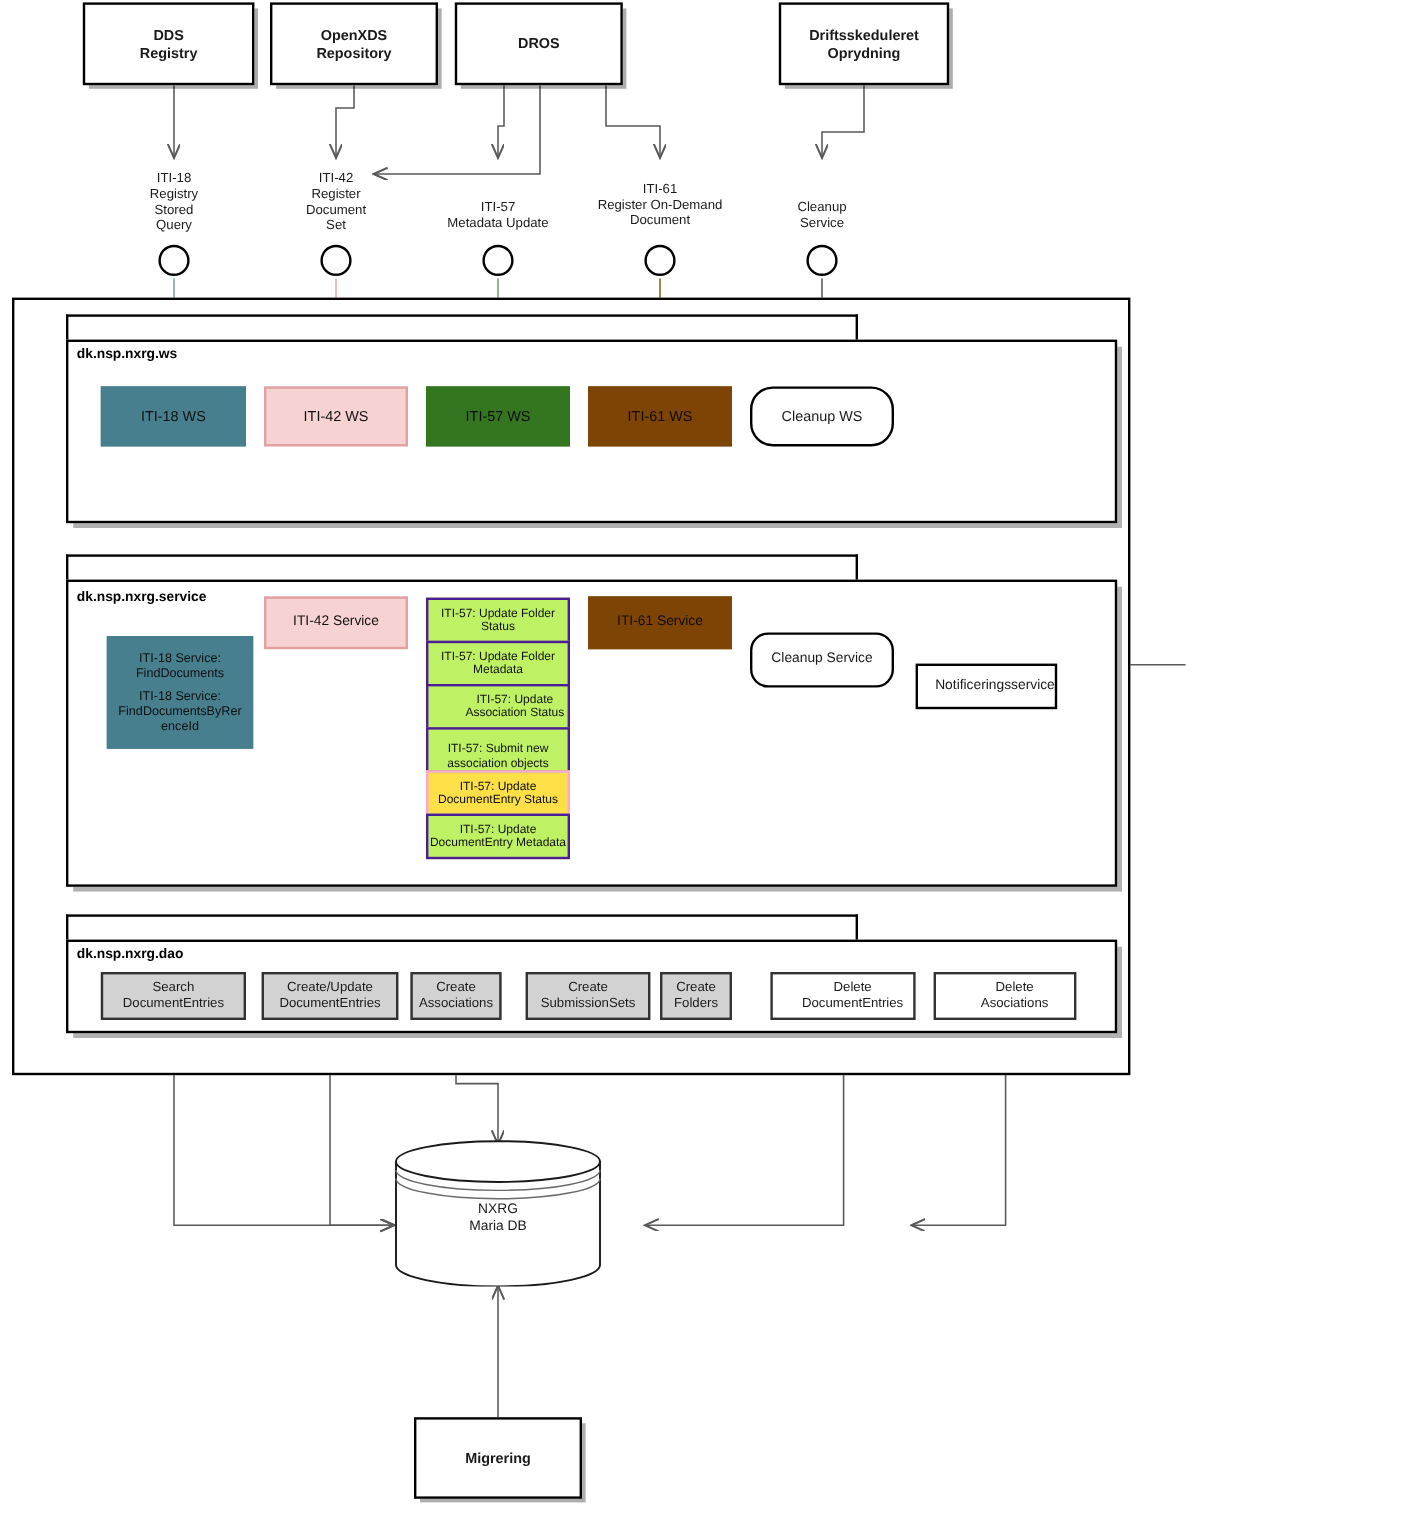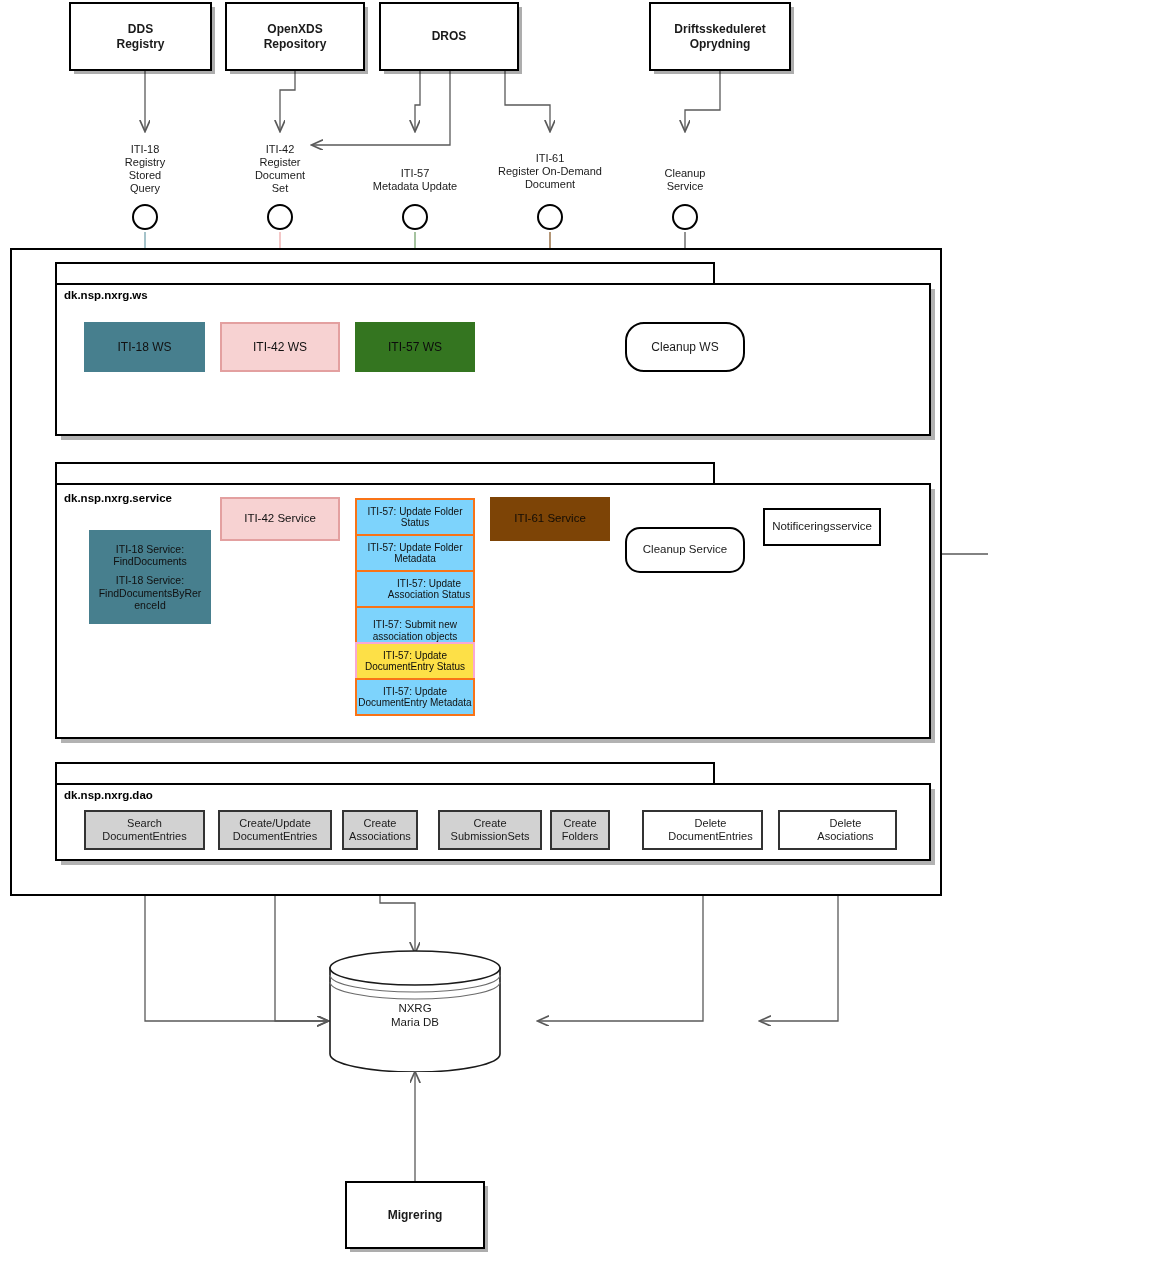--- a/index.html
+++ b/index.html
@@ -16,21 +16,21 @@
           box-sizing:border-box;}
   .pkglabel{position:absolute;font-weight:bold;font-size:11.5px;color:#000;}
   .outer{position:absolute;background:#ffffff;border:2px solid #000;box-sizing:border-box;}
 
   .wsbox{font-size:12px;border:1px solid transparent;}
   .teal{background:#477f8e;border:1px solid #477f8e;}
   .pink{background:#f7d2d2;border:2px solid #e3a0a0;}
   .green{background:#347520;border:1px solid #347520;}
   .brown{background:#7d4406;border:1px solid #7d4406;}
   .plain{background:#ffffff;border:2px solid #000;}
-  .greenedge{background:#7dd3fc;border:2px solid #f97316;}
+  .greenedge{background:#bef264;border:2px solid #4c1d95;}
   .greenfill{background:#fde047;border:2px solid #f9a8d4;}
   .grayfill{background:#d2d2d2;border:2px solid #333;}
   .whitebox{background:#ffffff;border:2px solid #333;padding-left:16px;}
   .nas{background:#ffffff;border:2px solid #000;font-weight:bold;font-size:12px;
        box-shadow:5px 5px 0 -1px rgba(0,0,0,.28);}
 
   .iflabel{position:absolute;text-align:center;font-size:11px;line-height:1.18;color:#1a1a1a;}
   .lolli{position:absolute;width:26px;height:26px;border:2px solid #000;border-radius:50%;
          background:#fff;box-sizing:border-box;}
 
@@ -183,20 +183,23 @@
 
   <div class="node wsbox teal" style="left:84px;top:322px;width:121px;height:50px;color:#111;">
     <span>ITI-18 WS</span>
   </div>
   <div class="node wsbox pink" style="left:220px;top:322px;width:120px;height:50px;color:#111;">
     <span>ITI-42 WS</span>
   </div>
   <div class="node wsbox green" style="left:355px;top:322px;width:120px;height:50px;color:#0c0c0c;">
     <span>ITI-57 WS</span>
   </div>
+  <div class="node wsbox brown" style="left:490px;top:322px;width:120px;height:50px;color:#120d06;">
+    <span>ITI-61 WS</span>
+  </div>
   <div class="node wsbox plain" style="left:625px;top:322px;width:120px;height:50px;border-radius:19px;">
     <span>Cleanup WS</span>
   </div>
 
   <div class="pkgtab" style="left:55px;top:462px;width:660px;height:22px;"></div>
   <div class="pkg" style="position:absolute;left:55px;top:483px;width:872px;height:252px;"></div>
   <div class="pkglabel" style="left:64px;top:492px;">dk.nsp.nxrg.service</div>
 
   <div class="node teal" style="left:89px;top:530px;width:122px;height:94px;font-size:10.5px;
        color:#101010;flex-direction:column;">
@@ -231,21 +234,21 @@
   </div>
 
   <div class="node brown" style="left:490px;top:497px;width:120px;height:44px;font-size:11.5px;color:#130d06;">
     <span>ITI-61 Service</span>
   </div>
 
   <div class="node plain" style="left:625px;top:527px;width:120px;height:46px;font-size:11.5px;border-radius:15px;">
     <span>Cleanup Service</span>
   </div>
 
-  <div class="node plain" style="left:763px;top:508px;width:118px;height:38px;font-size:11.5px;">
+  <div class="node plain" style="left:763px;top:553px;width:118px;height:38px;font-size:11.5px;justify-content:flex-end;">
     <span>Notificeringsservice</span>
   </div>
 
   <div class="pkgtab" style="left:55px;top:762px;width:660px;height:22px;"></div>
   <div class="pkg" style="position:absolute;left:55px;top:783px;width:872px;height:74px;"></div>
   <div class="pkglabel" style="left:64px;top:789px;">dk.nsp.nxrg.dao</div>
 
   <div class="node grayfill" style="left:84px;top:810px;width:121px;height:40px;font-size:11px;">
     <span>Search<br>DocumentEntries</span>
   </div>

